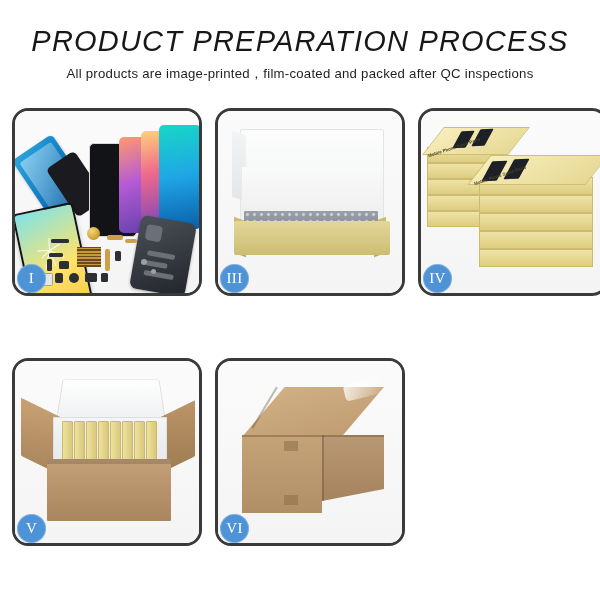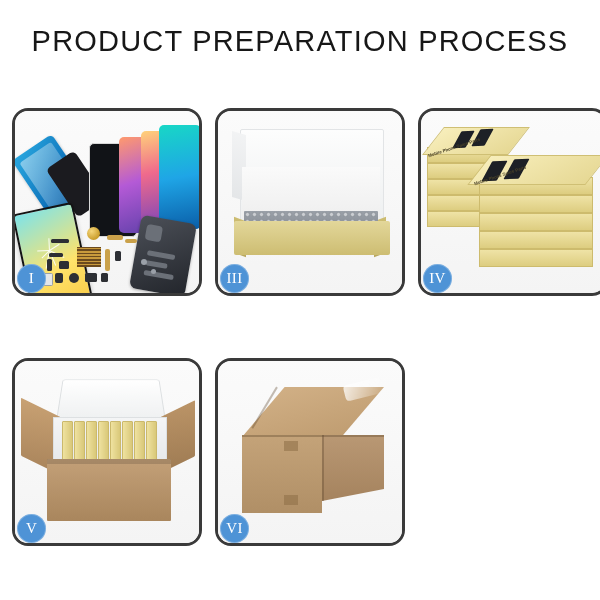--- a/index.html
+++ b/index.html
@@ -13,20 +13,21 @@
 
   
   .header{padding-top:26px;text-align:center;}
   .title{
     font-size:29px;
     letter-spacing:1.2px;
     color:#171717;
     font-weight:400;
     line-height:1.05;
     white-space:nowrap;
+    font-style:italic;
   }
   .subtitle{
     margin-top:9px;
     font-size:13.2px;
     letter-spacing:.25px;
     color:#1e1e1e;
     white-space:nowrap;
   }
 
   
@@ -191,20 +192,21 @@
     background:linear-gradient(120deg,rgba(255,255,255,.8),rgba(255,255,255,0));
     transform:rotate(-14deg);border-radius:4px;}
 </style>
 </head>
 <body>
 
 <div class="page">
 
   <div class="header">
     <div class="title">PRODUCT PREPARATION PROCESS</div>
+    <div class="subtitle">All products are image-printed，film-coated and packed after QC inspections</div>
   </div>
 
   <div class="grid">
 
     <div class="panel p1">
       <div class="stage">
         <div class="scr ph-a"></div>
         <div class="scr ph-b"></div>
         <div class="scr ph-c"></div>
         <div class="scr ph-d"></div>

